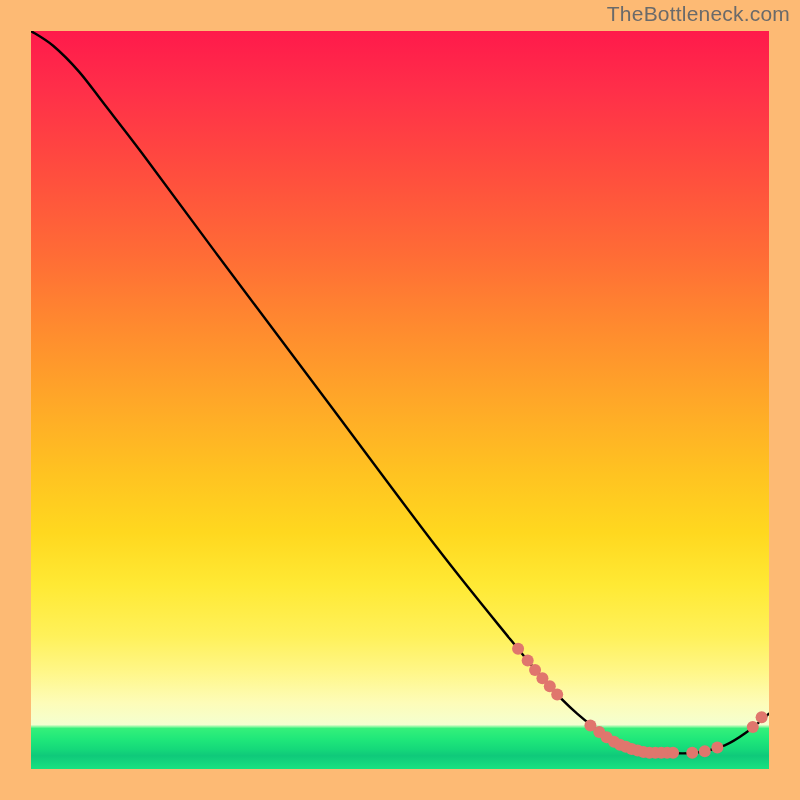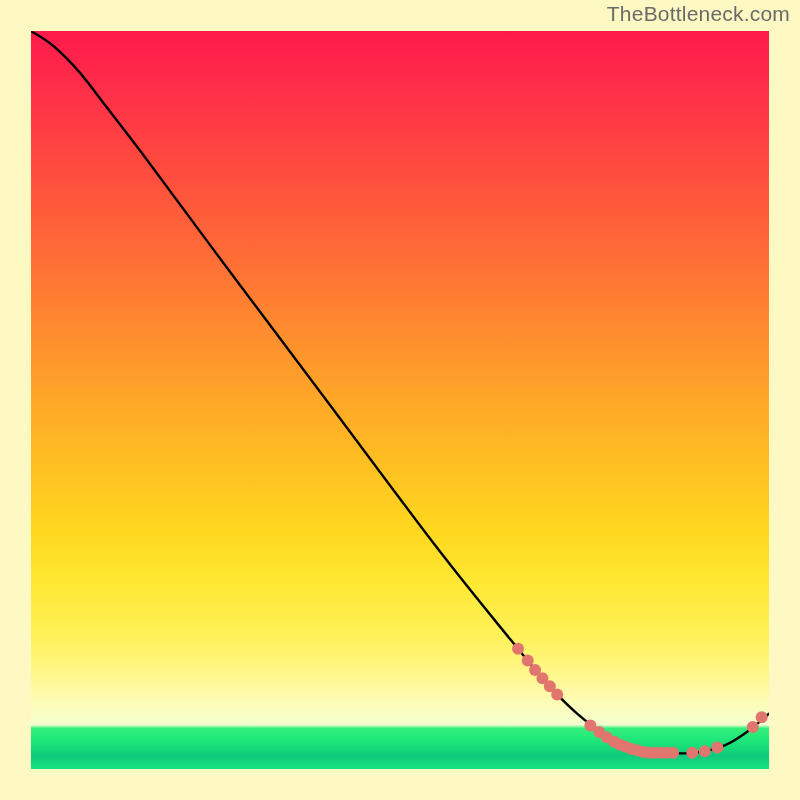--- a/index.html
+++ b/index.html
@@ -8,21 +8,21 @@
     width: 800px;
     height: 800px;
     background: #000;
     font-family: Arial, Helvetica, sans-serif;
     overflow: hidden;
   }
   .frame {
     position: relative;
     width: 800px;
     height: 800px;
-    background: #fef9c3;
+    background: #fdba74;
   }
   .watermark {
     position: absolute;
     top: 2px;
     right: 10px;
     color: #6a6a6a;
     font-size: 21px;
     font-weight: 400;
     letter-spacing: 0.2px;
   }

